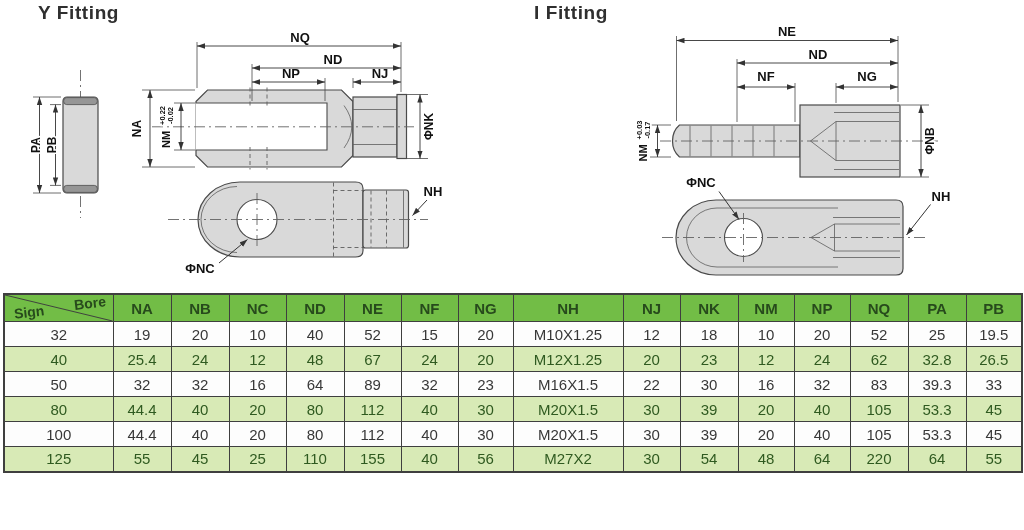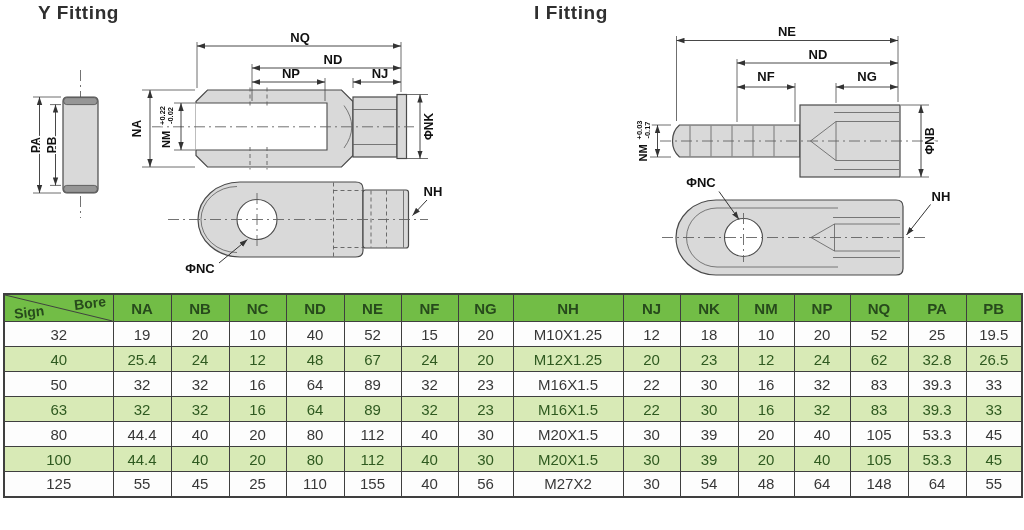--- a/index.html
+++ b/index.html
@@ -307,38 +307,20 @@
           <td>M16X1.5</td>
           <td>22</td>
           <td>30</td>
           <td>16</td>
           <td>32</td>
           <td>83</td>
           <td>39.3</td>
           <td>33</td>
         </tr>
         <tr>
-          <td>63</td>
-          <td>32</td>
-          <td>32</td>
-          <td>16</td>
-          <td>64</td>
-          <td>89</td>
-          <td>32</td>
-          <td>23</td>
-          <td>M16X1.5</td>
-          <td>22</td>
-          <td>30</td>
-          <td>16</td>
-          <td>32</td>
-          <td>83</td>
-          <td>39.3</td>
-          <td>33</td>
-        </tr>
-        <tr>
           <td>80</td>
           <td>44.4</td>
           <td>40</td>
           <td>20</td>
           <td>80</td>
           <td>112</td>
           <td>40</td>
           <td>30</td>
           <td>M20X1.5</td>
           <td>30</td>
@@ -374,20 +356,20 @@
           <td>25</td>
           <td>110</td>
           <td>155</td>
           <td>40</td>
           <td>56</td>
           <td>M27X2</td>
           <td>30</td>
           <td>54</td>
           <td>48</td>
           <td>64</td>
-          <td>148</td>
+          <td>220</td>
           <td>64</td>
           <td>55</td>
         </tr>
       </tbody>
   </table>
 
 </div>
 
 </body></html>

